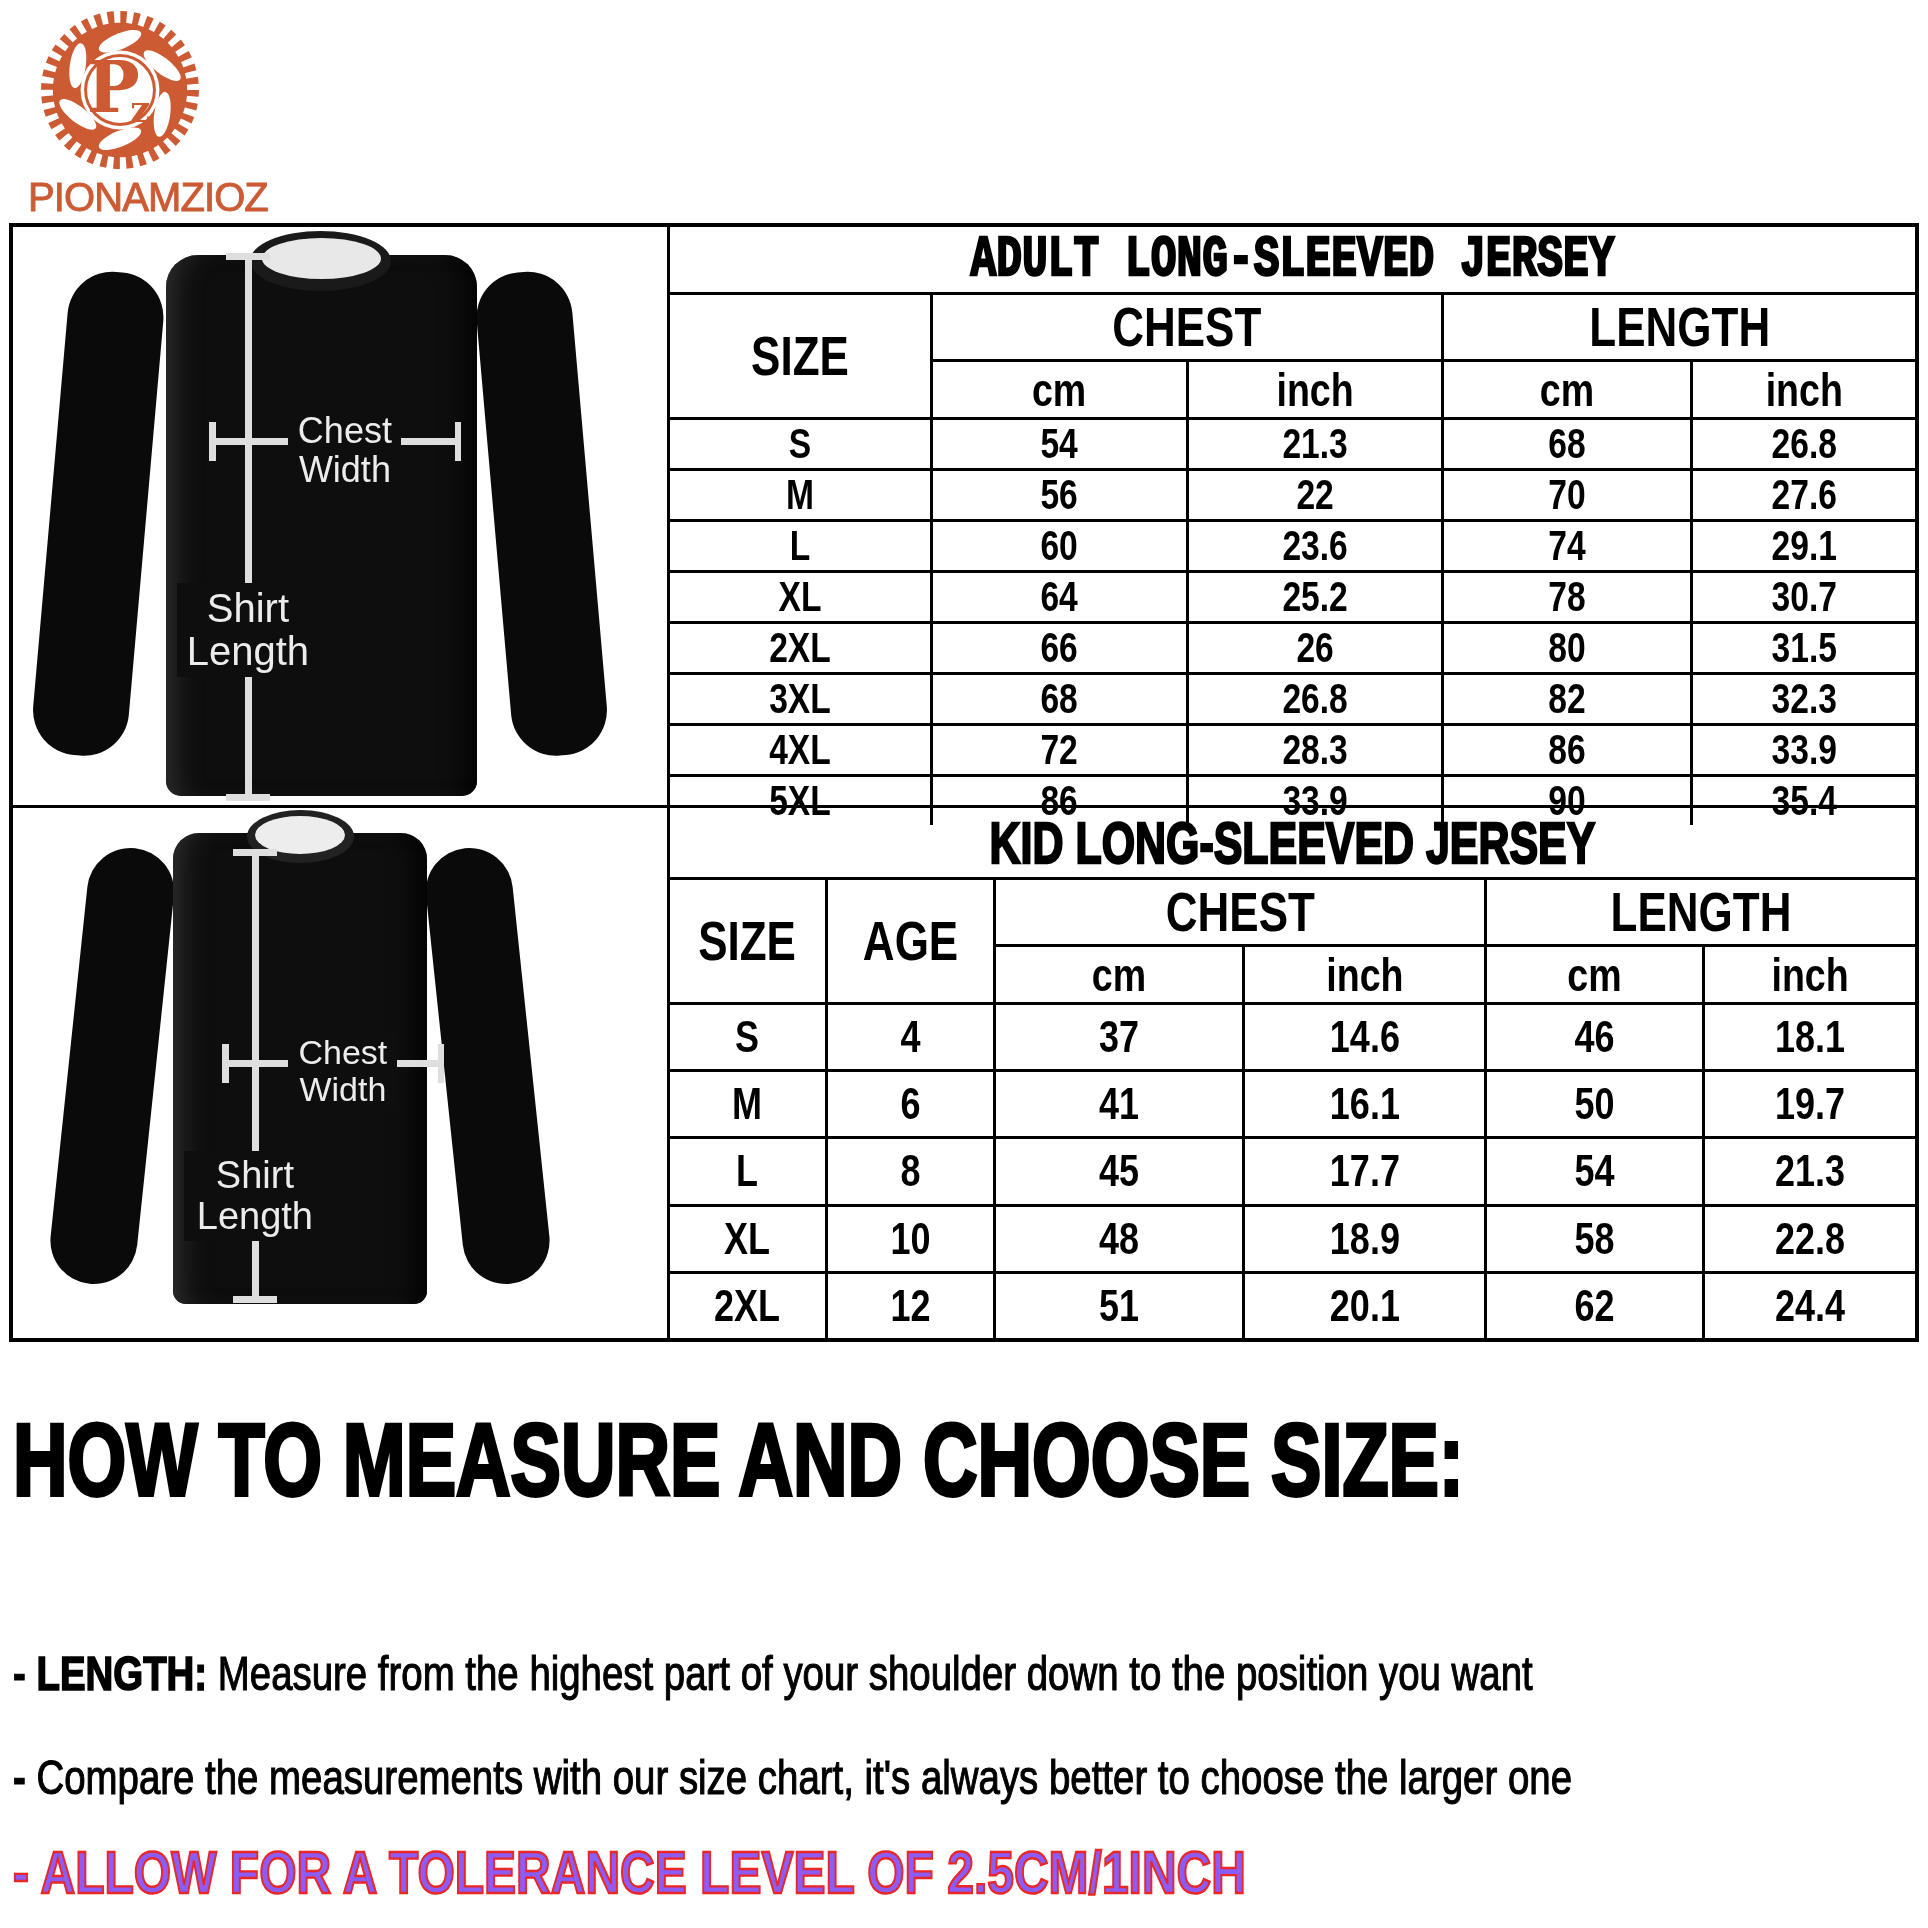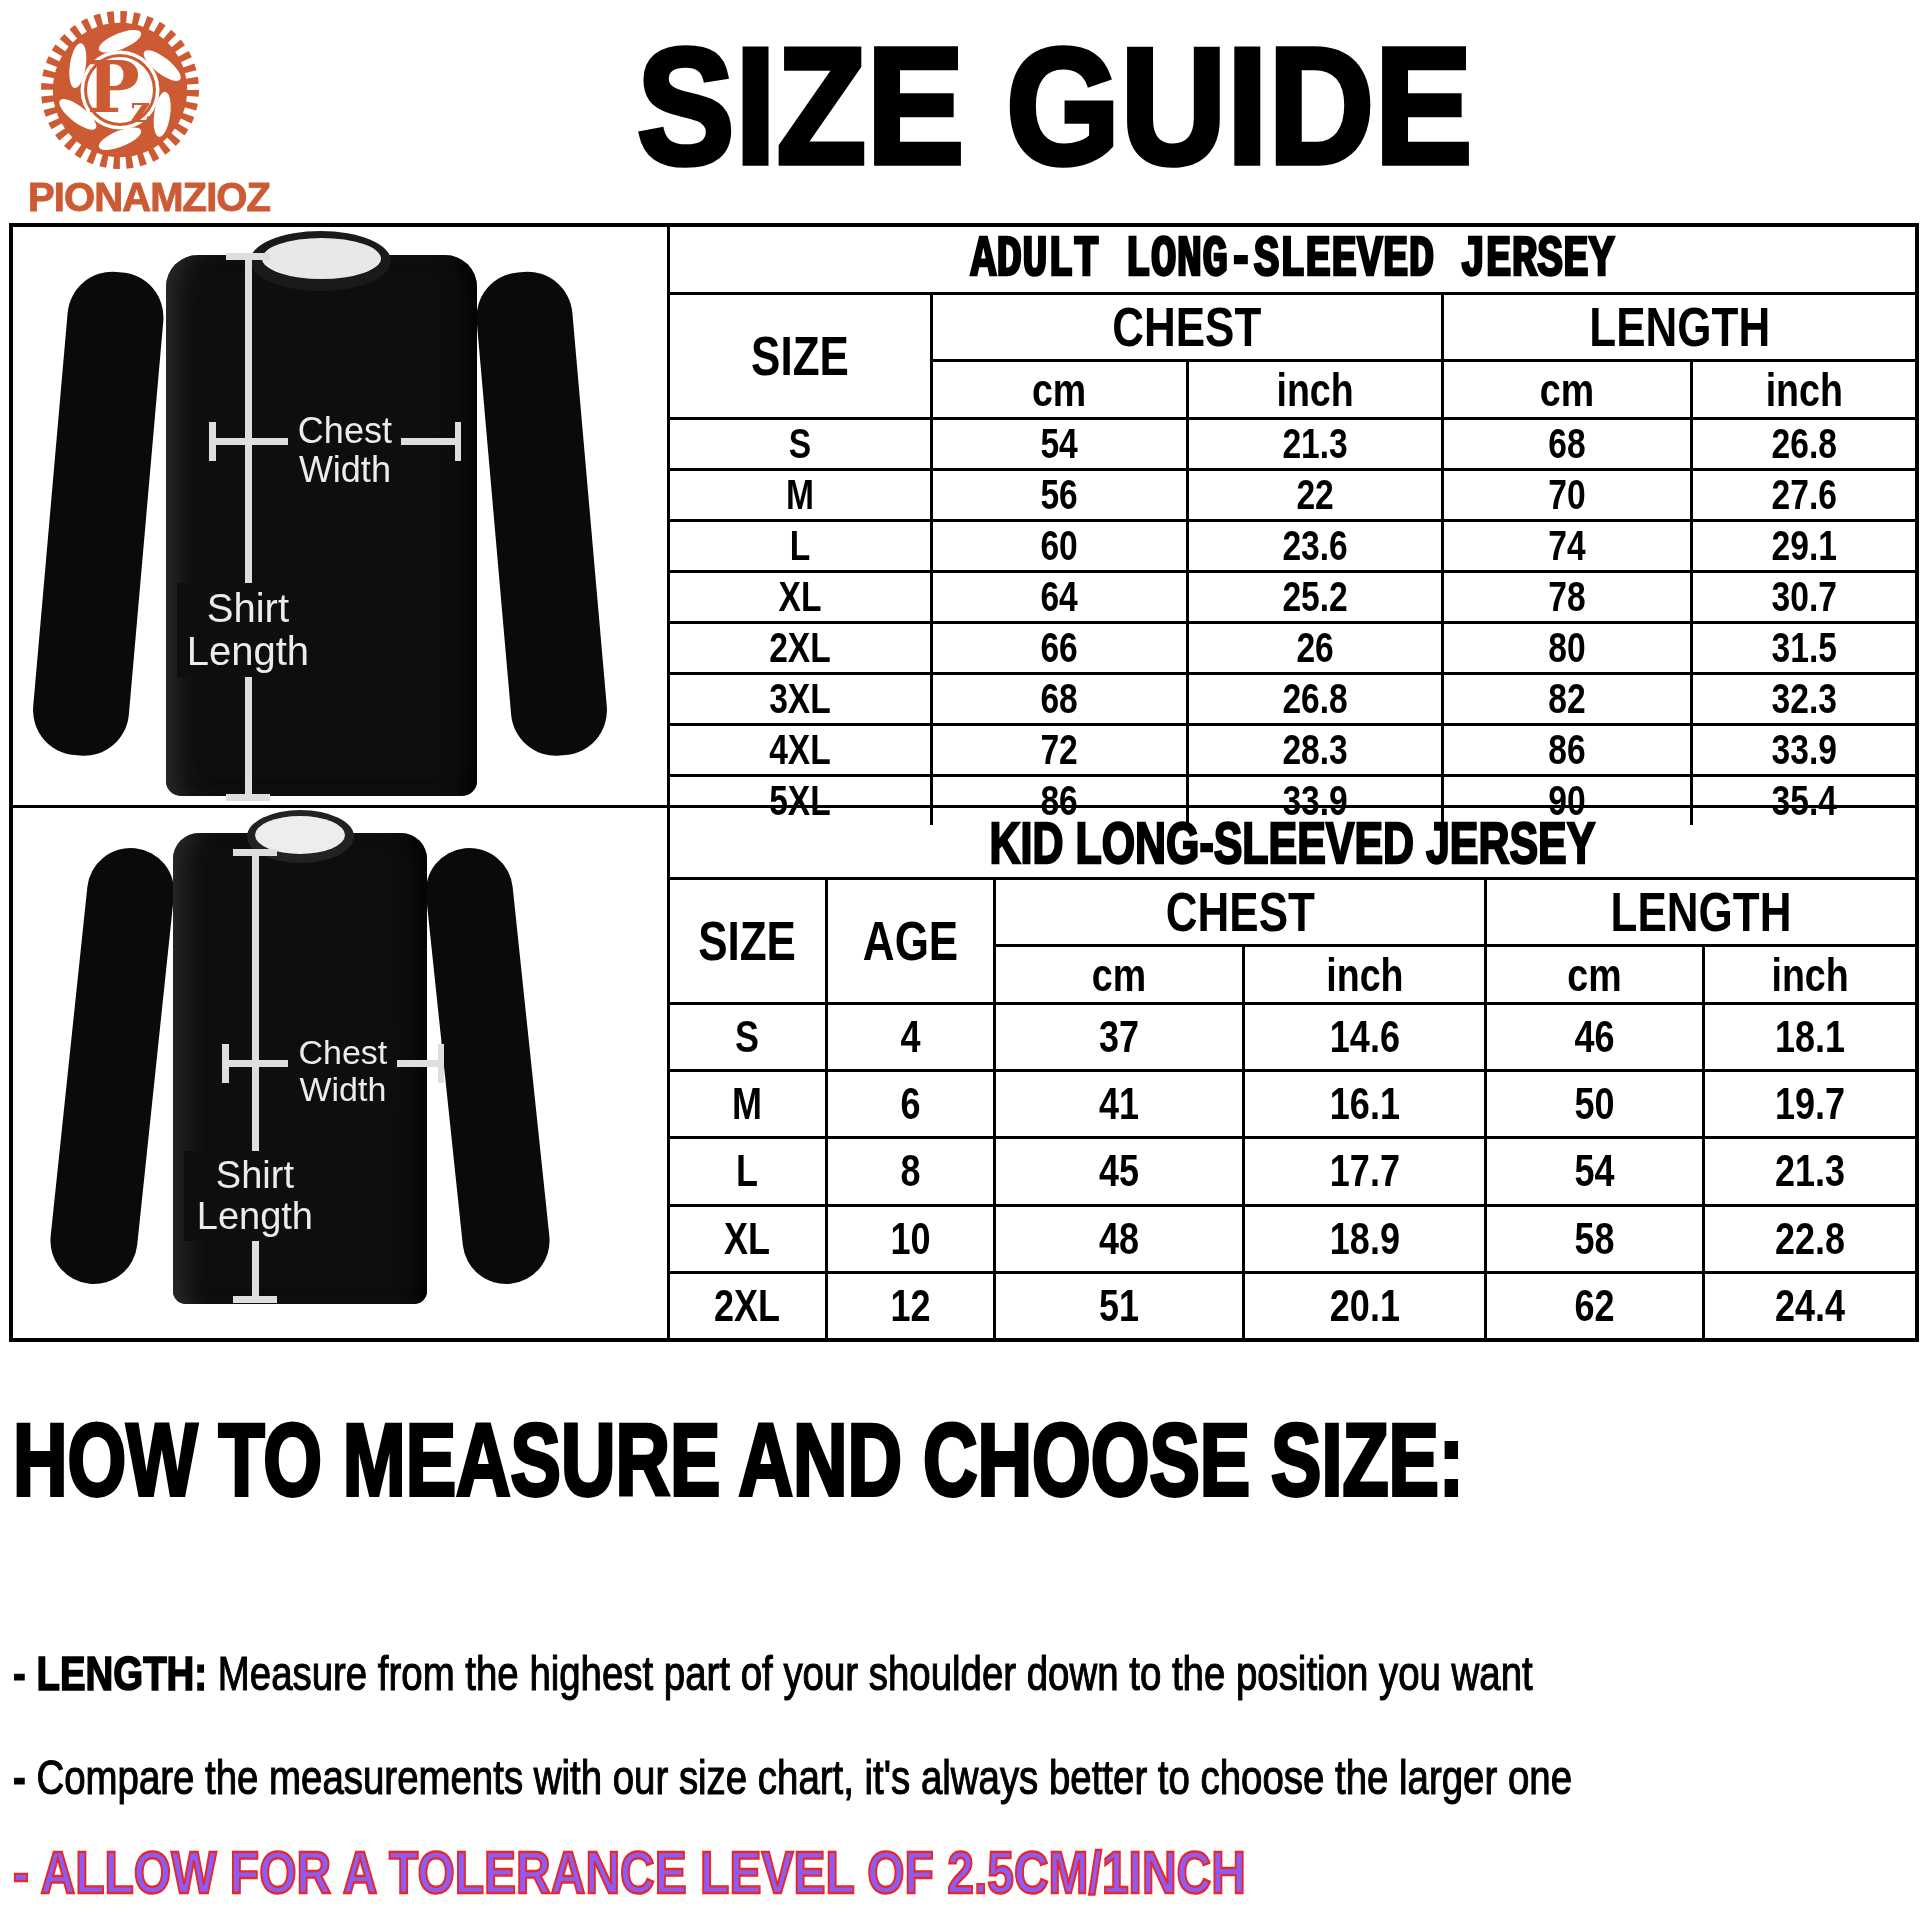--- a/index.html
+++ b/index.html
@@ -5,21 +5,21 @@
   * { margin:0; padding:0; box-sizing:border-box; }
   html,body { background:#fff; }
   .page {
     position:relative; width:1928px; height:1928px; background:#fff;
     font-family:"Liberation Sans", sans-serif; color:#000; overflow:hidden;
   }
   
   .logo-wrap { position:absolute; left:28px; top:5.6px; width:282px; }
   .logo-svg { display:block; margin-left:7.5px; }
   .brand-name {
-    margin-top:1.9px; font-size:40px; font-weight:bold; letter-spacing:-0.9px;
+    margin-top:1.9px; font-size:40px; font-weight:normal; letter-spacing:-0.9px;
     color:#cc5b34; white-space:nowrap; -webkit-text-stroke:0.9px #cc5b34;
   }
   .main-title {
     position:absolute; left:311px; top:22.6px; width:1488px; text-align:center;
     font-size:166px; line-height:1; font-weight:bold; letter-spacing:0.9px;
     -webkit-text-stroke:5.6px #000;
   }
   .main-title > span { display:block; transform:scaleX(.88); transform-origin:50% 50%; white-space:nowrap; }
 
   
@@ -126,23 +126,20 @@
         <use href="#h0" transform="rotate(303 100 100)"></use>
       </g>
       <circle cx="100" cy="100" r="47" fill="#ffffff"></circle>
       <circle cx="100" cy="100" r="41" fill="none" stroke="#cc5b34" stroke-width="3.5"></circle>
       <text x="92" y="126" text-anchor="middle" font-family="DejaVu Serif, serif" font-weight="bold" font-size="84" fill="#cc5b34">P</text>
       <text x="124" y="138" text-anchor="middle" font-family="DejaVu Serif, serif" font-weight="bold" font-size="42" fill="#cc5b34">z</text>
     </svg>
     <div class="brand-name">PIONAMZIOZ</div>
   </div>
 
-  <div class="main-title">
-    <span>SIZE GUIDE</span>
-  </div>
 
   <div class="main-box">
 
     <div class="mb-row adult">
       <div class="shirt-cell">
         <div class="sleeve a-sl"></div>
         <div class="sleeve a-sr"></div>
         <div class="torso a-torso"></div>
         <div class="collar-outer a-co"></div>
         <div class="collar-inner a-ci"></div>

